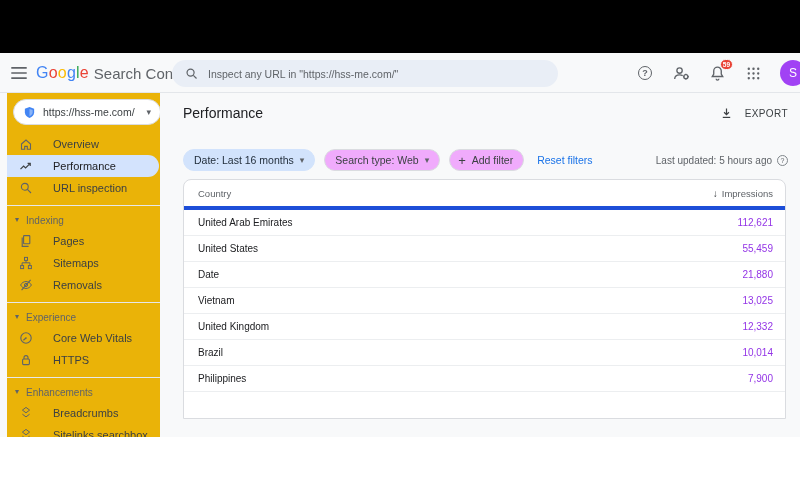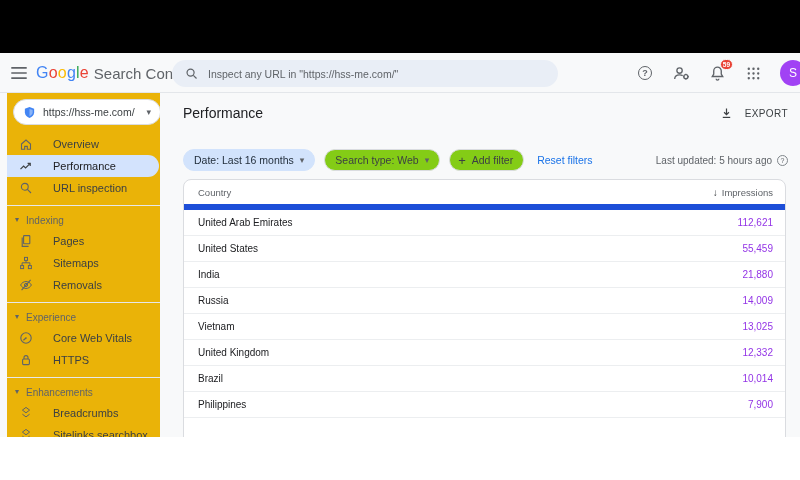--- a/index.html
+++ b/index.html
@@ -47,33 +47,33 @@
                   cursor:pointer; }
   .section-head .caret { font-size:8px; }
 
   
   .main { position:absolute; top:40px; left:160px; right:0; bottom:0; background:#f8f9fa; }
   .title-row { display:flex; align-items:center; padding:9px 12px 0 23px; height:31px; }
   .page-title { font-size:14px; font-weight:500; color:#202124; }
   .export-btn { margin-left:auto; display:flex; align-items:center; gap:12px; cursor:pointer; color:#3c4043;
                 font-size:10px; font-weight:500; letter-spacing:.4px; }
   .filter-row { display:flex; align-items:center; gap:9px; margin-top:24px; padding:0 12px 0 23px; height:24px; }
-  .chip { height:22px; border-radius:12px; border:1px solid #dadce0; background:#84cc16; display:flex; align-items:center;
+  .chip { height:22px; border-radius:12px; border:1px solid #dadce0; background:#f0abfc; display:flex; align-items:center;
           gap:6px; padding:0 10px; font-size:10.5px; color:#3c4043; cursor:pointer; }
   .chip.date-chip { background:#d2e3fc; border-color:#d2e3fc; color:#1f2b38; }
   .chip .plus { font-size:13px; color:#3c4043; line-height:1; margin-left:-2px; }
   .reset-link { font-size:10.5px; font-weight:500; color:#1a73e8; cursor:pointer; margin-left:4px; }
   .last-updated { margin-left:auto; display:flex; align-items:center; gap:5px; color:#5f6368; font-size:10px; }
   .mini-help { width:11px; height:11px; border:1px solid #80868b; border-radius:50%; font-size:7px; color:#5f6368;
                display:flex; align-items:center; justify-content:center; }
 
   
   .table-card { margin:7px 14px 0 23px; background:#fff; border:1px solid #dadce0; border-radius:8px 8px 0 0; overflow:hidden; }
   .thead { height:30px; display:flex; align-items:center; justify-content:space-between; padding:0 12px 0 14px;
-           font-size:9.5px; color:#5f6368; border-bottom:6px solid #1d4ed8; }
+           font-size:9.5px; color:#5f6368; border-bottom:4px solid #1d4ed8; }
   .thead .col { cursor:pointer; display:flex; align-items:center; gap:4px; }
   .sort-arrow { font-size:10px; color:#3c4043; }
   .trow { height:26px; display:flex; align-items:center; justify-content:space-between; padding:0 12px 0 14px;
           border-bottom:1px solid #eceef0; font-size:10px; cursor:pointer; background:#fff; }
   .trow:last-child { border-bottom:none; height:26px; }
   .country { color:#202124; }
   .imp { color:#9334e6; }
 
   .ic { display:block; }
 </style>
@@ -289,26 +289,22 @@
         </div>
         <div class="trow">
           <span class="country">United Arab Emirates</span>
           <span class="imp">112,621</span>
         </div>
         <div class="trow">
           <span class="country">United States</span>
           <span class="imp">55,459</span>
         </div>
         <div class="trow">
-          <span class="country">India</span>
+          <span class="country">Date</span>
           <span class="imp">21,880</span>
-        </div>
-        <div class="trow">
-          <span class="country">Russia</span>
-          <span class="imp">14,009</span>
         </div>
         <div class="trow">
           <span class="country">Vietnam</span>
           <span class="imp">13,025</span>
         </div>
         <div class="trow">
           <span class="country">United Kingdom</span>
           <span class="imp">12,332</span>
         </div>
         <div class="trow">

